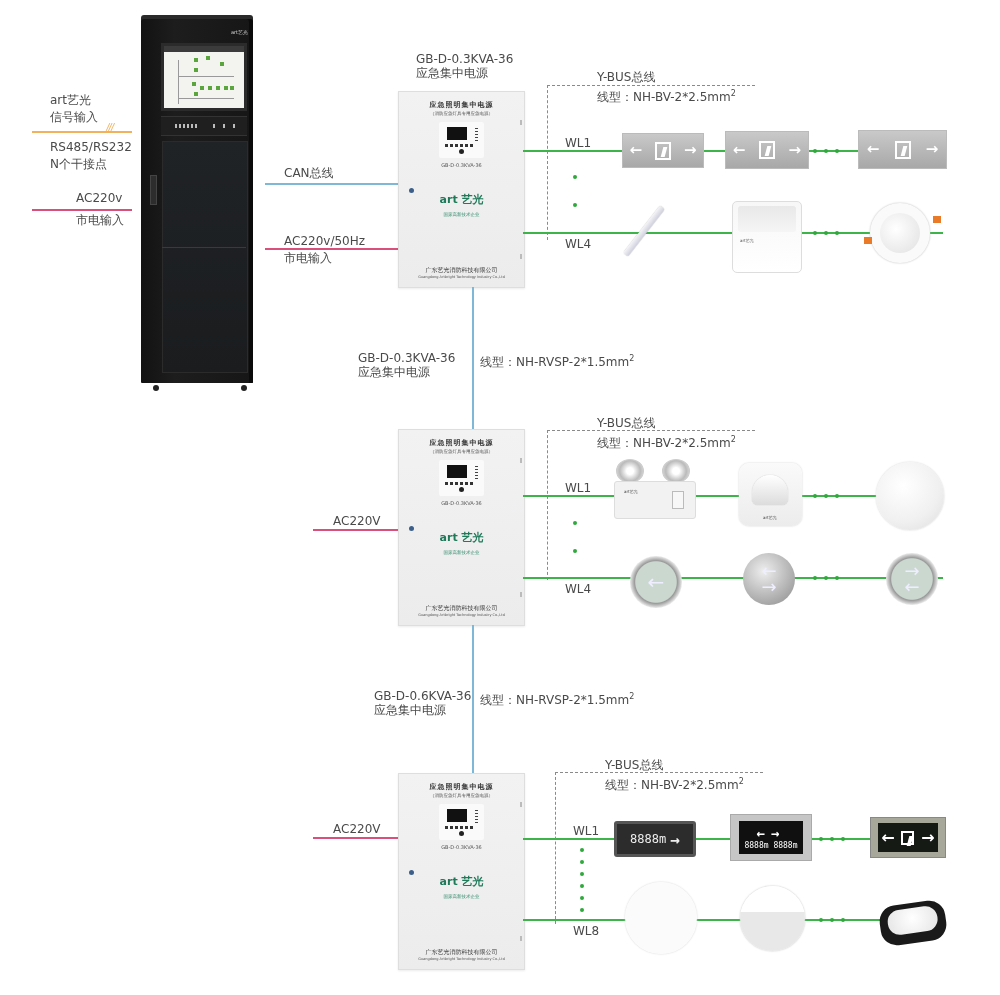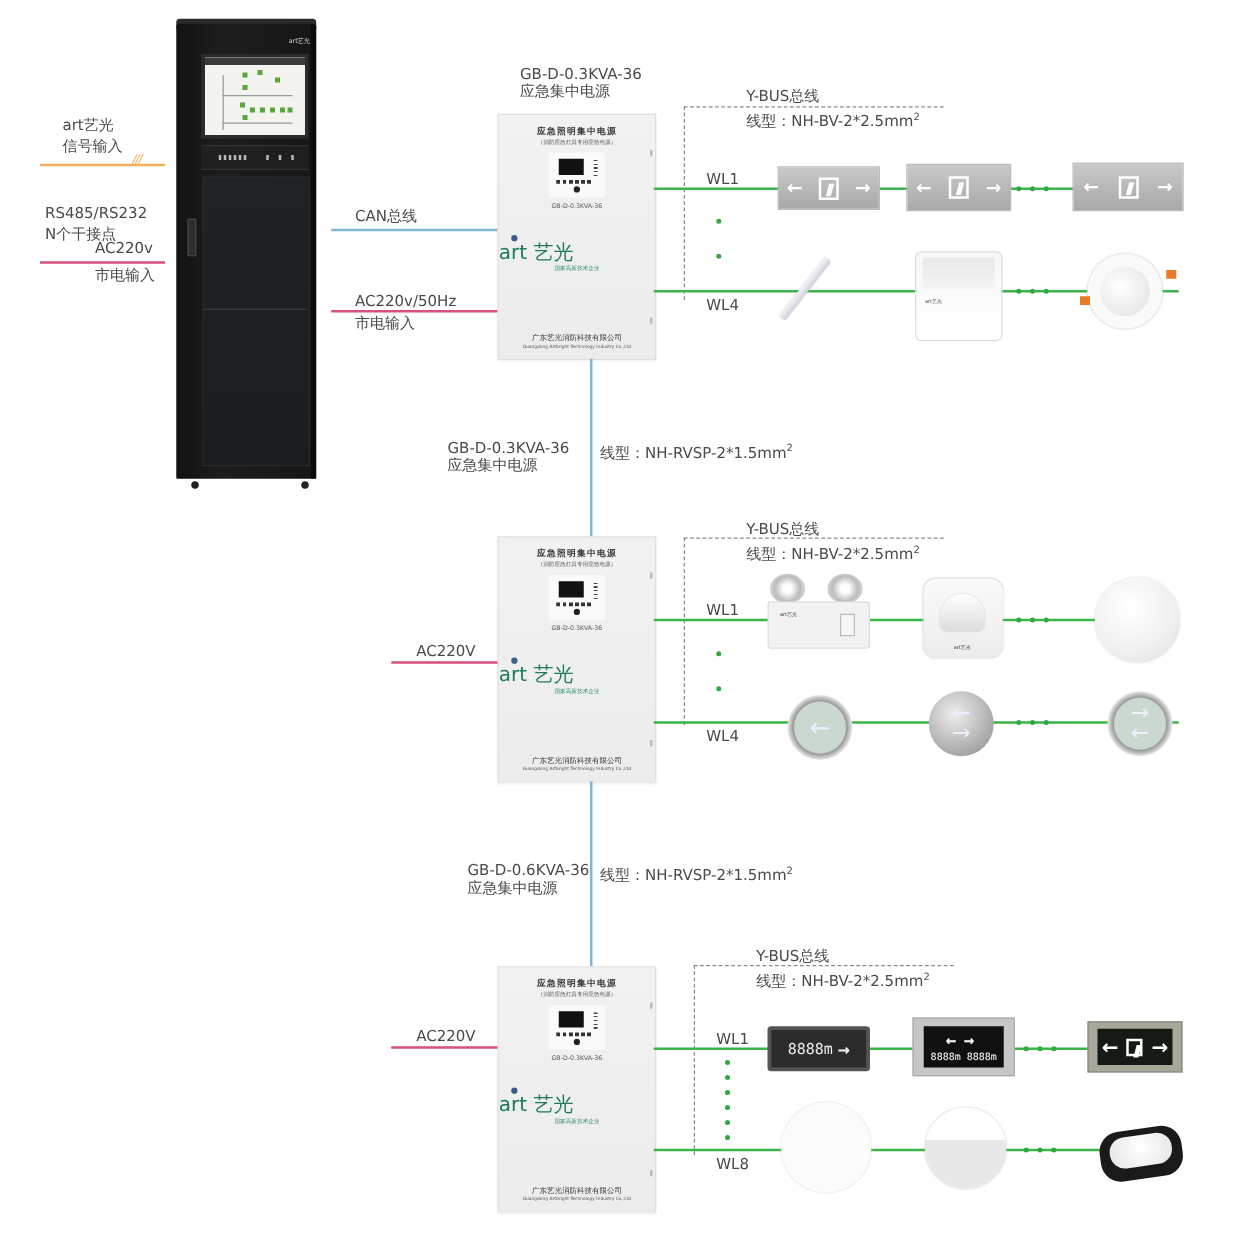--- a/index.html
+++ b/index.html
@@ -38,21 +38,21 @@
   .pbox{position:absolute;width:125px;height:195px;background:linear-gradient(180deg,#f2f2f2,#ececec);border:1px solid #dedede;box-shadow:0 1px 2px rgba(0,0,0,.08);}
   .pbox .t1{position:absolute;left:0;right:0;top:8px;text-align:center;font-size:7px;font-weight:bold;color:#333;letter-spacing:1px;}
   .pbox .t2{position:absolute;left:0;right:0;top:19px;text-align:center;font-size:4.5px;color:#555;}
   .pbox .panel{position:absolute;left:40px;top:30px;width:45px;height:36px;background:#fafafa;border-radius:2px;}
   .pbox .lcd{position:absolute;left:48px;top:35px;width:20px;height:13px;background:#111;}
   .pbox .keys{position:absolute;left:46px;top:52px;width:30px;height:3px;background:repeating-linear-gradient(90deg,#333 0 3px,transparent 3px 5px);}
   .pbox .knob{position:absolute;left:60px;top:57px;width:5px;height:5px;border-radius:50%;background:#222;}
   .pbox .ticks{position:absolute;left:76px;top:36px;width:3px;height:14px;background:repeating-linear-gradient(180deg,#444 0 1px,transparent 1px 3px);}
   .pbox .model{position:absolute;left:0;right:0;top:70px;text-align:center;font-size:5px;color:#555;}
   .pbox .lock{position:absolute;left:10px;top:96px;width:5px;height:5px;border-radius:50%;background:#3b5f8a;}
-  .pbox .brand{position:absolute;left:0;right:0;top:100px;font-size:16px;font-weight:normal;color:#1f7a5a;font-family:"DejaVu Sans",sans-serif;}
+  .pbox .brand{position:absolute;left:0;right:0;top:100px;text-align:center;font-size:11px;font-weight:bold;color:#1f7a5a;font-family:"DejaVu Sans",sans-serif;}
   .pbox .brand-sub{position:absolute;left:0;right:0;top:120px;text-align:center;font-size:4.5px;color:#2f8a6a;}
   .pbox .hinge1{position:absolute;right:2px;top:28px;width:2px;height:5px;background:#bbb;}
   .pbox .hinge2{position:absolute;right:2px;top:162px;width:2px;height:5px;background:#bbb;}
   .pbox .co{position:absolute;left:0;right:0;top:174px;text-align:center;font-size:6px;color:#333;}
   .pbox .co-en{position:absolute;left:0;right:0;top:183px;text-align:center;font-size:3.5px;color:#555;}
 
   
   .fx{position:absolute;}
   .exit-silver{background:linear-gradient(180deg,#c9c9c9,#a8a8a8);border:1px solid #bbb;display:flex;align-items:center;justify-content:space-around;color:#fff;font-weight:bold;}
   .exit-silver span{font-size:15px;line-height:1;}
@@ -129,21 +129,21 @@
   <div class="cab-wheel" style="left:18px"></div>
   <div class="cab-wheel" style="left:106px"></div>
 </div>
 
 <div class="lbl" style="left:50px;top:92px;line-height:17px;">
   <div>art艺光</div>
   <div>信号输入</div>
 </div>
 <div class="hline orange" style="left:32px;top:131px;width:100px;"></div>
 <div class="abs" style="left:106px;top:122px;font-size:10px;color:#f2b15b;font-style:italic;letter-spacing:-1px;">///</div>
-<div class="lbl" style="left:36px;top:139px;line-height:17px;margin-top:23px;">
+<div class="lbl" style="left:50px;top:139px;line-height:17px;">
   <div>RS485/RS232</div>
   <div>N个干接点</div>
 </div>
 <div class="lbl" style="left:76px;top:191px;">AC220v</div>
 <div class="hline pink" style="left:32px;top:209px;width:100px;"></div>
 <div class="lbl" style="left:76px;top:213px;">市电输入</div>
 
 <div class="lbl" style="left:284px;top:166px;">CAN总线</div>
 <div class="hline blue" style="left:265px;top:183px;width:133px;"></div>
 <div class="lbl" style="left:284px;top:233px;line-height:17px;">

